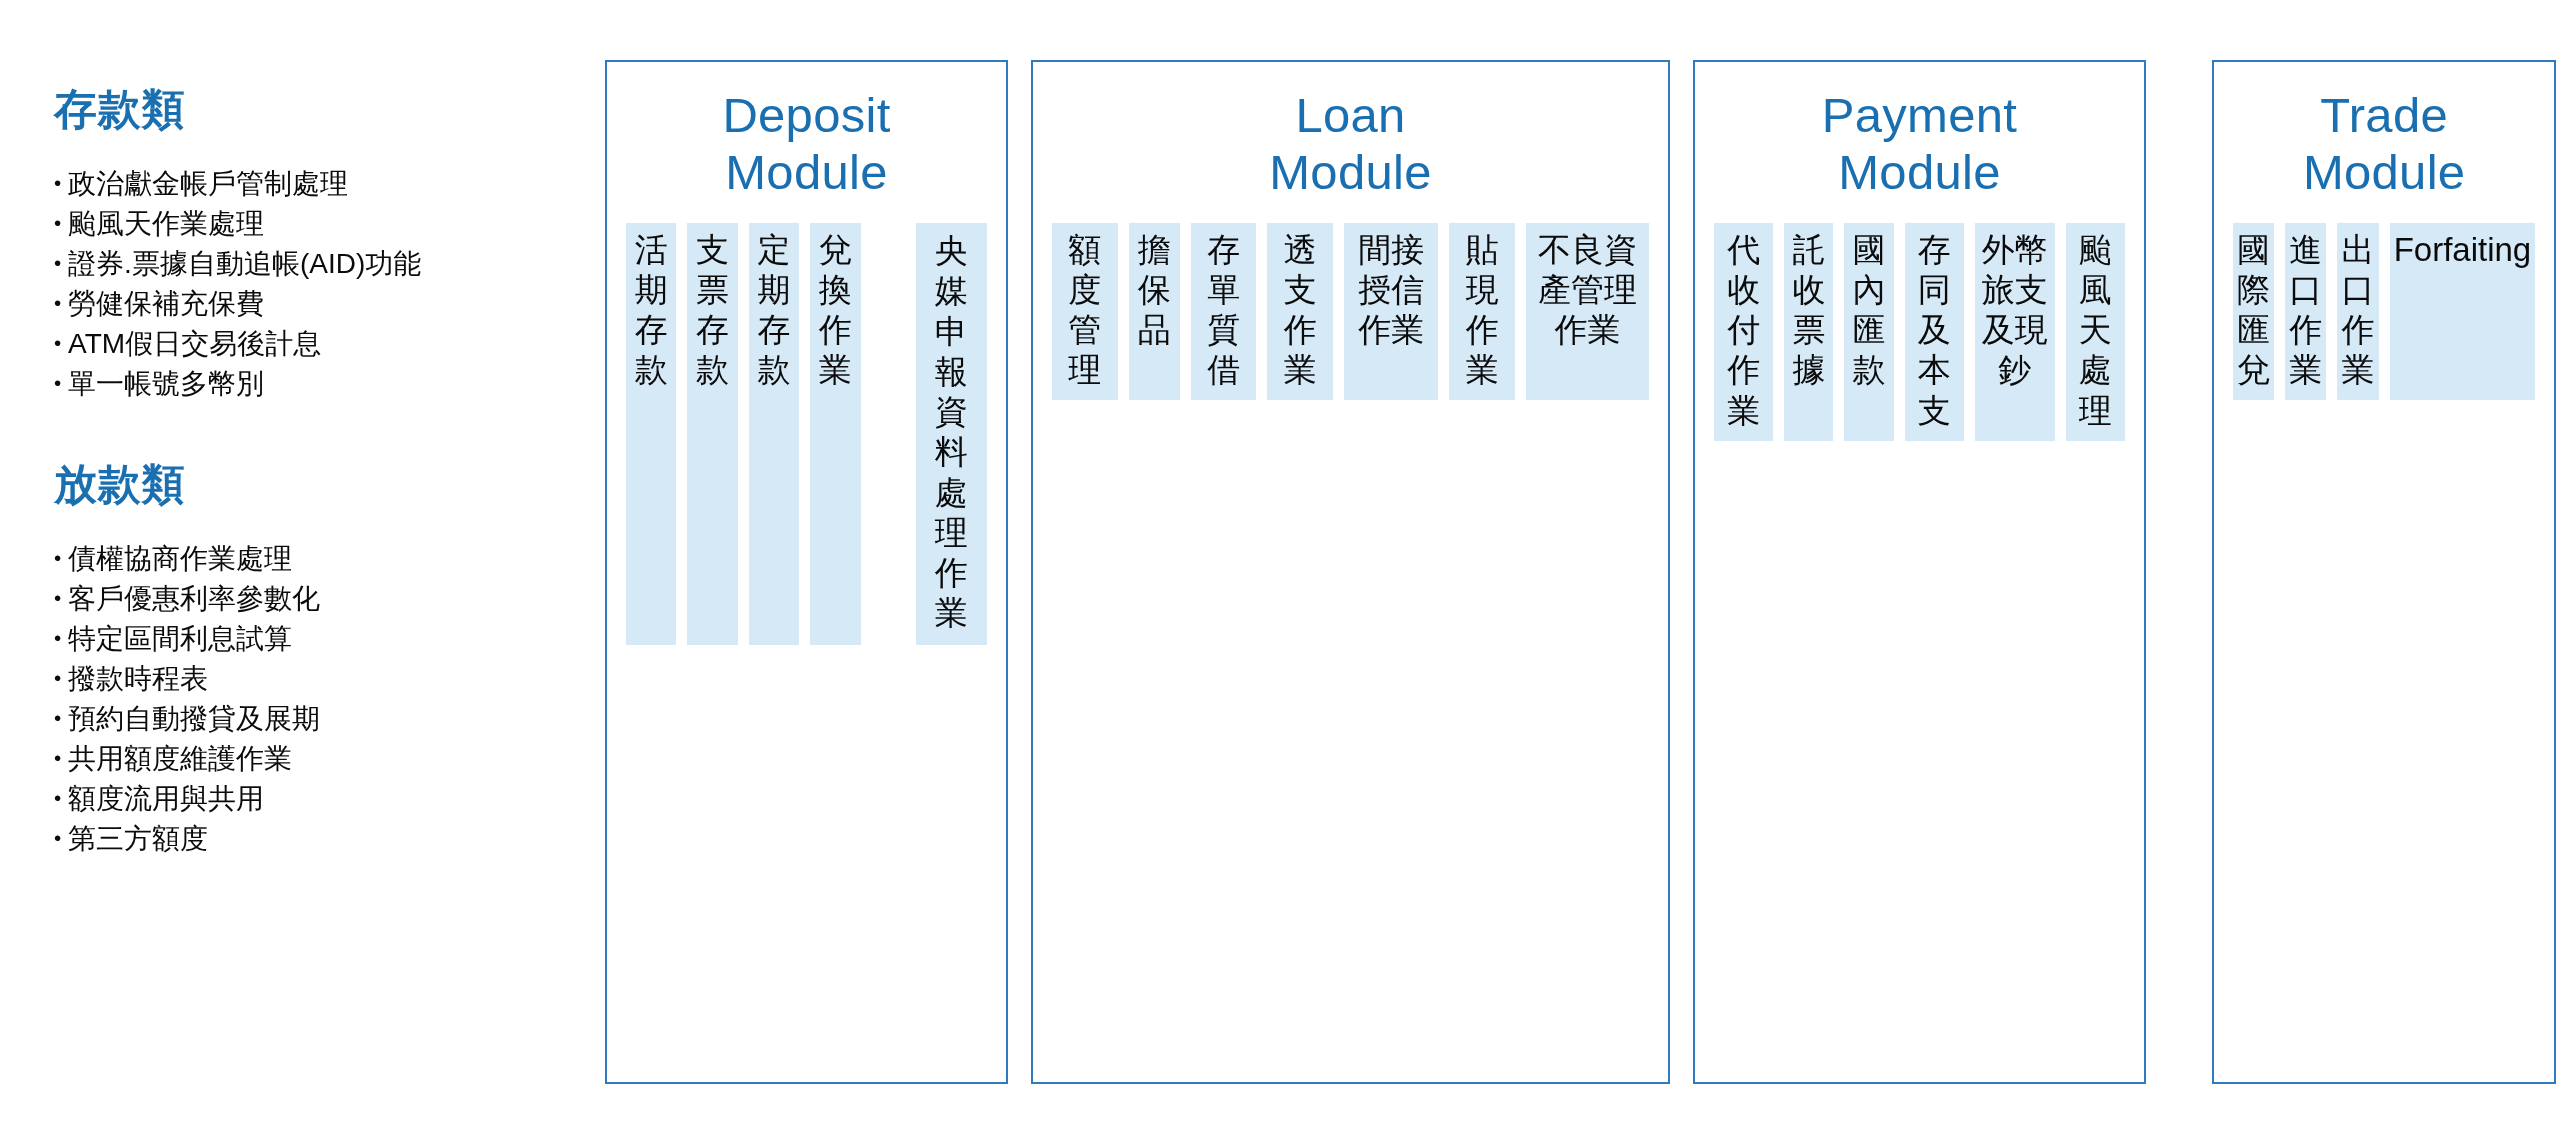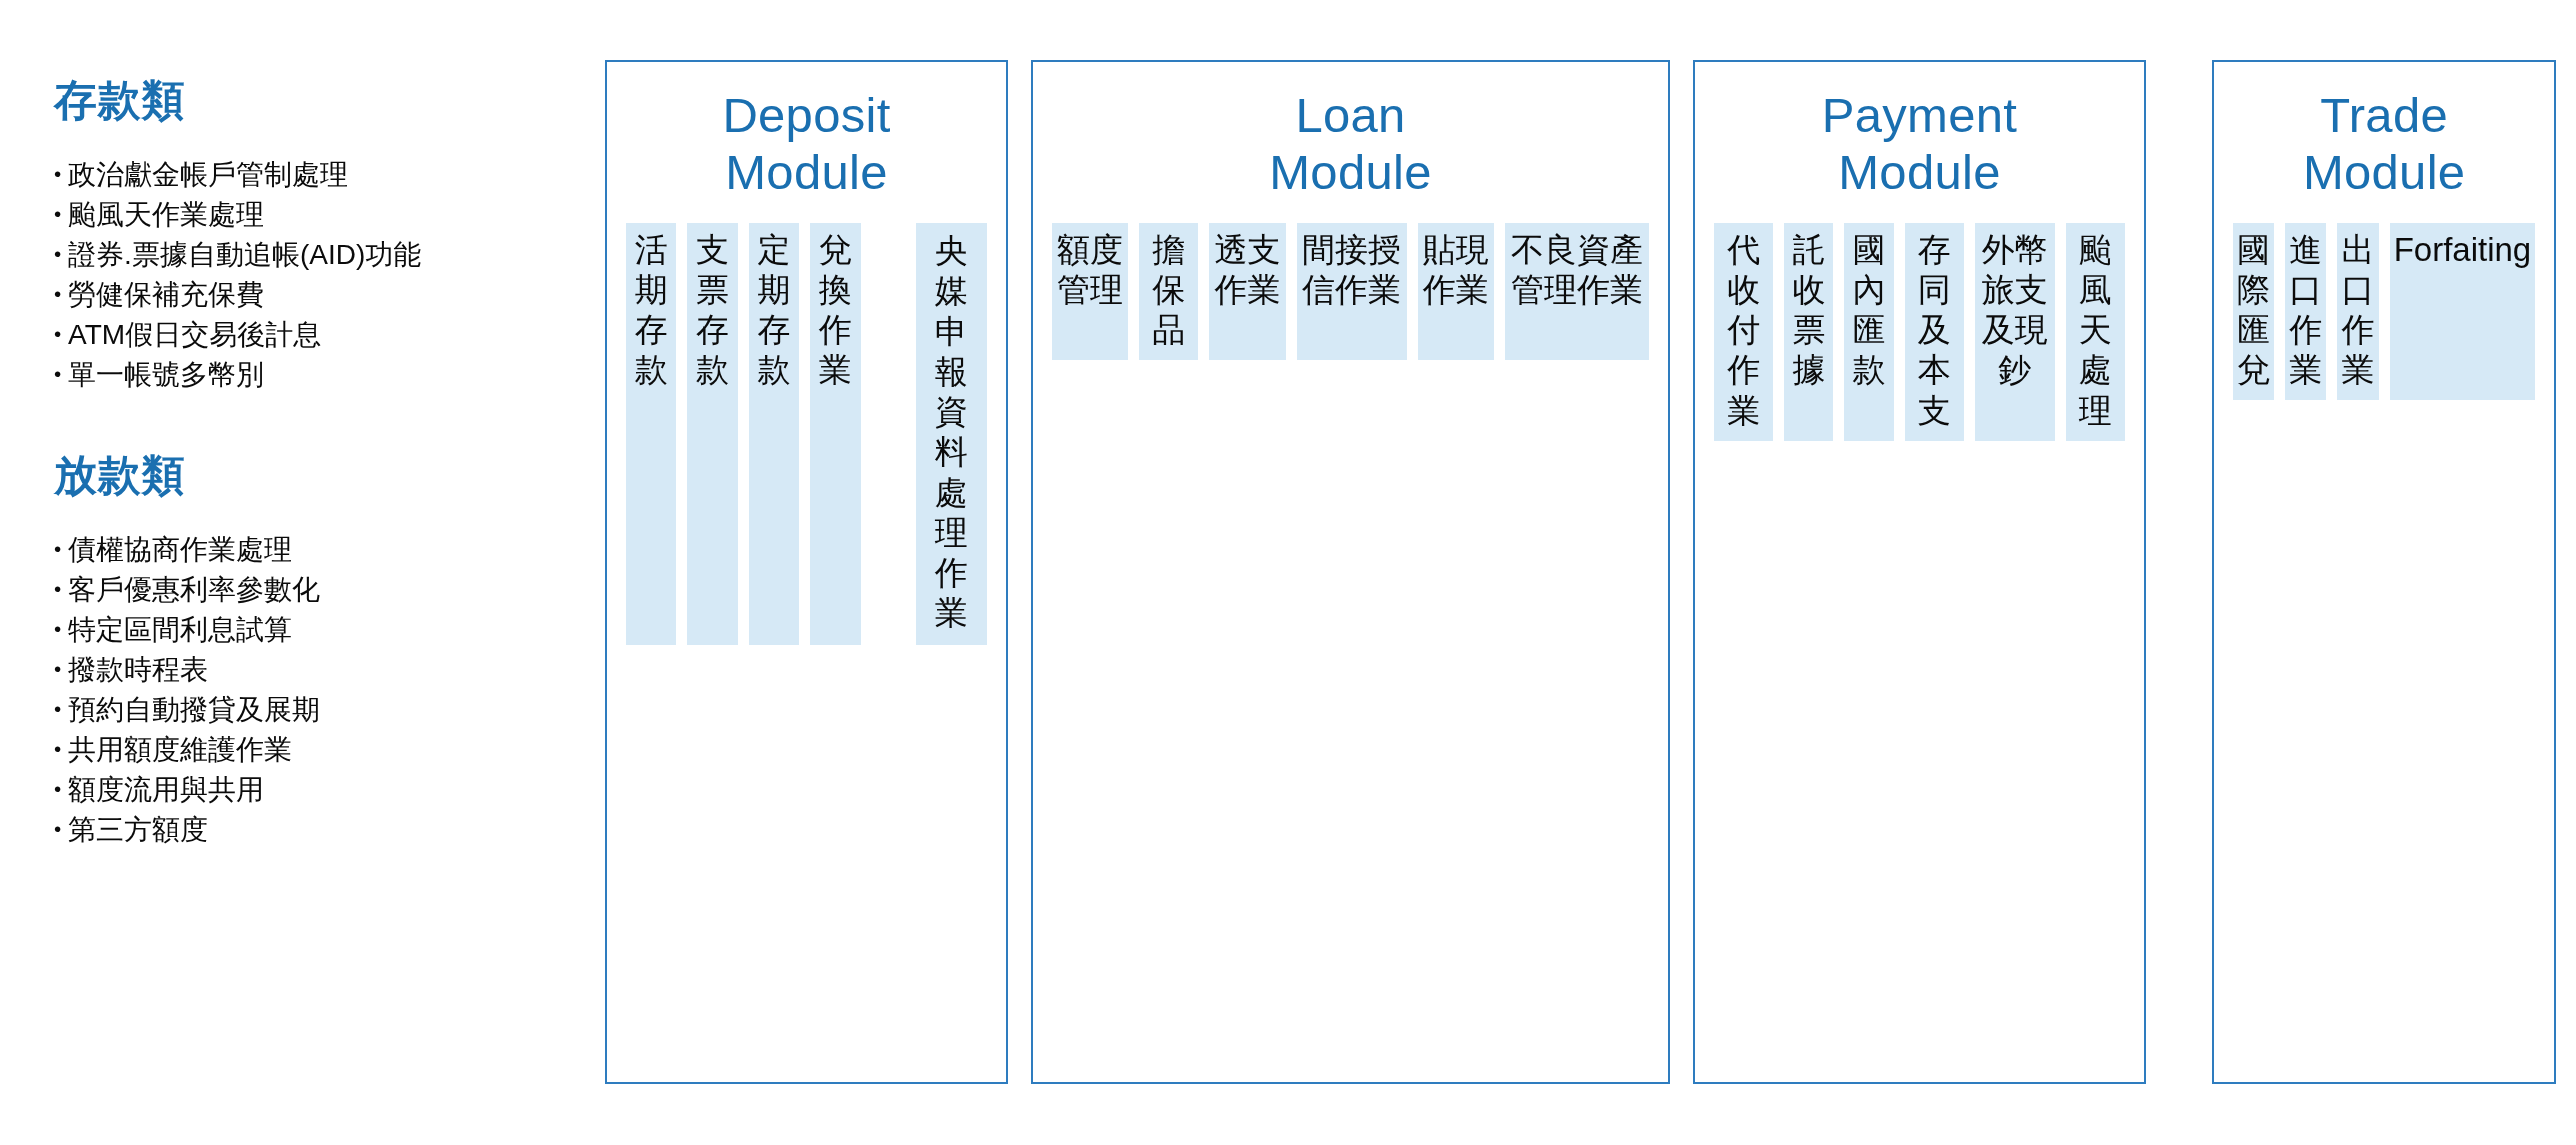--- a/index.html
+++ b/index.html
@@ -24,20 +24,21 @@
     box-sizing: border-box;
     padding: 0;
   }
 
   
   .left-panel {
     width: 605px;
     flex: 0 0 605px;
     box-sizing: border-box;
     padding: 76px 0 0 54px;
+    margin-top: 9px;
   }
 
   .group {
     margin-bottom: 4.1px;
   }
   .group + .group {
     margin-top: 58px;
   }
 
   .group-title {
@@ -226,20 +227,21 @@
 處理作業</div>
       </div>
     </div>
 
     <div class="module-col col-loan">
       <div class="module-title">Loan
 Module</div>
       <div class="items">
         <div class="item">額度管理</div>
         <div class="item">擔保品</div>
+        <div class="item">存單質借</div>
         <div class="item">透支作業</div>
         <div class="item">間接授信作業</div>
         <div class="item">貼現作業</div>
         <div class="item">不良資產管理作業</div>
       </div>
     </div>
 
     <div class="module-col col-payment">
       <div class="module-title">Payment
 Module</div>

